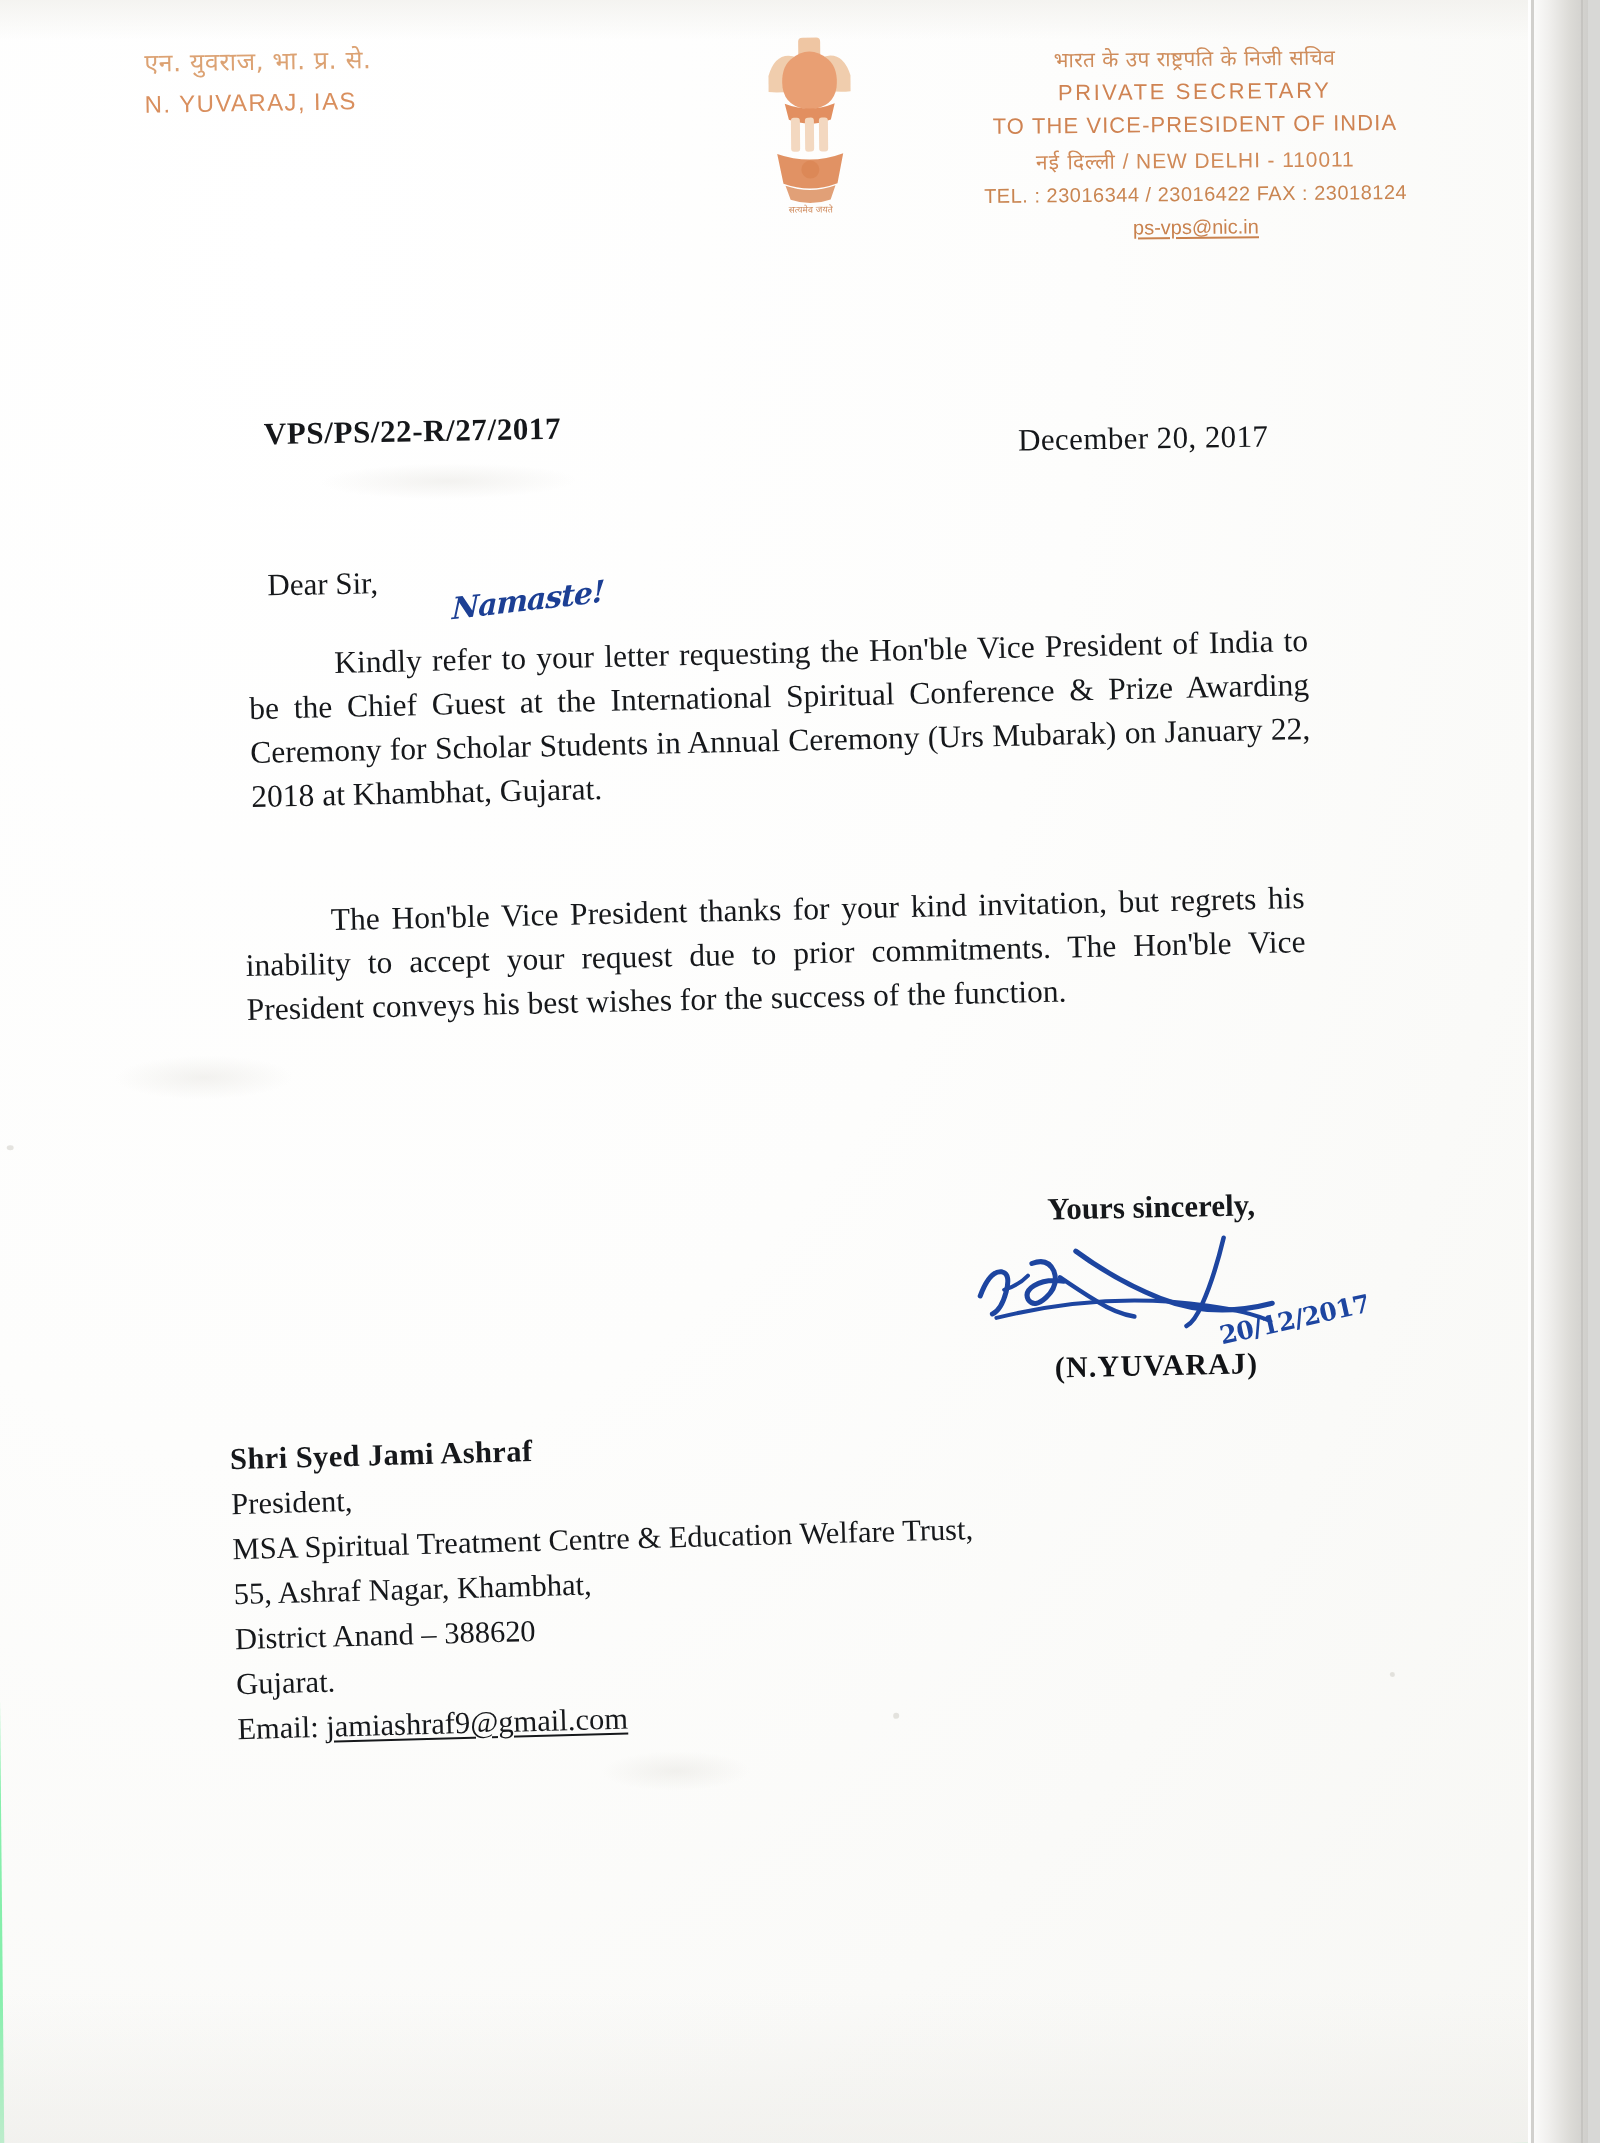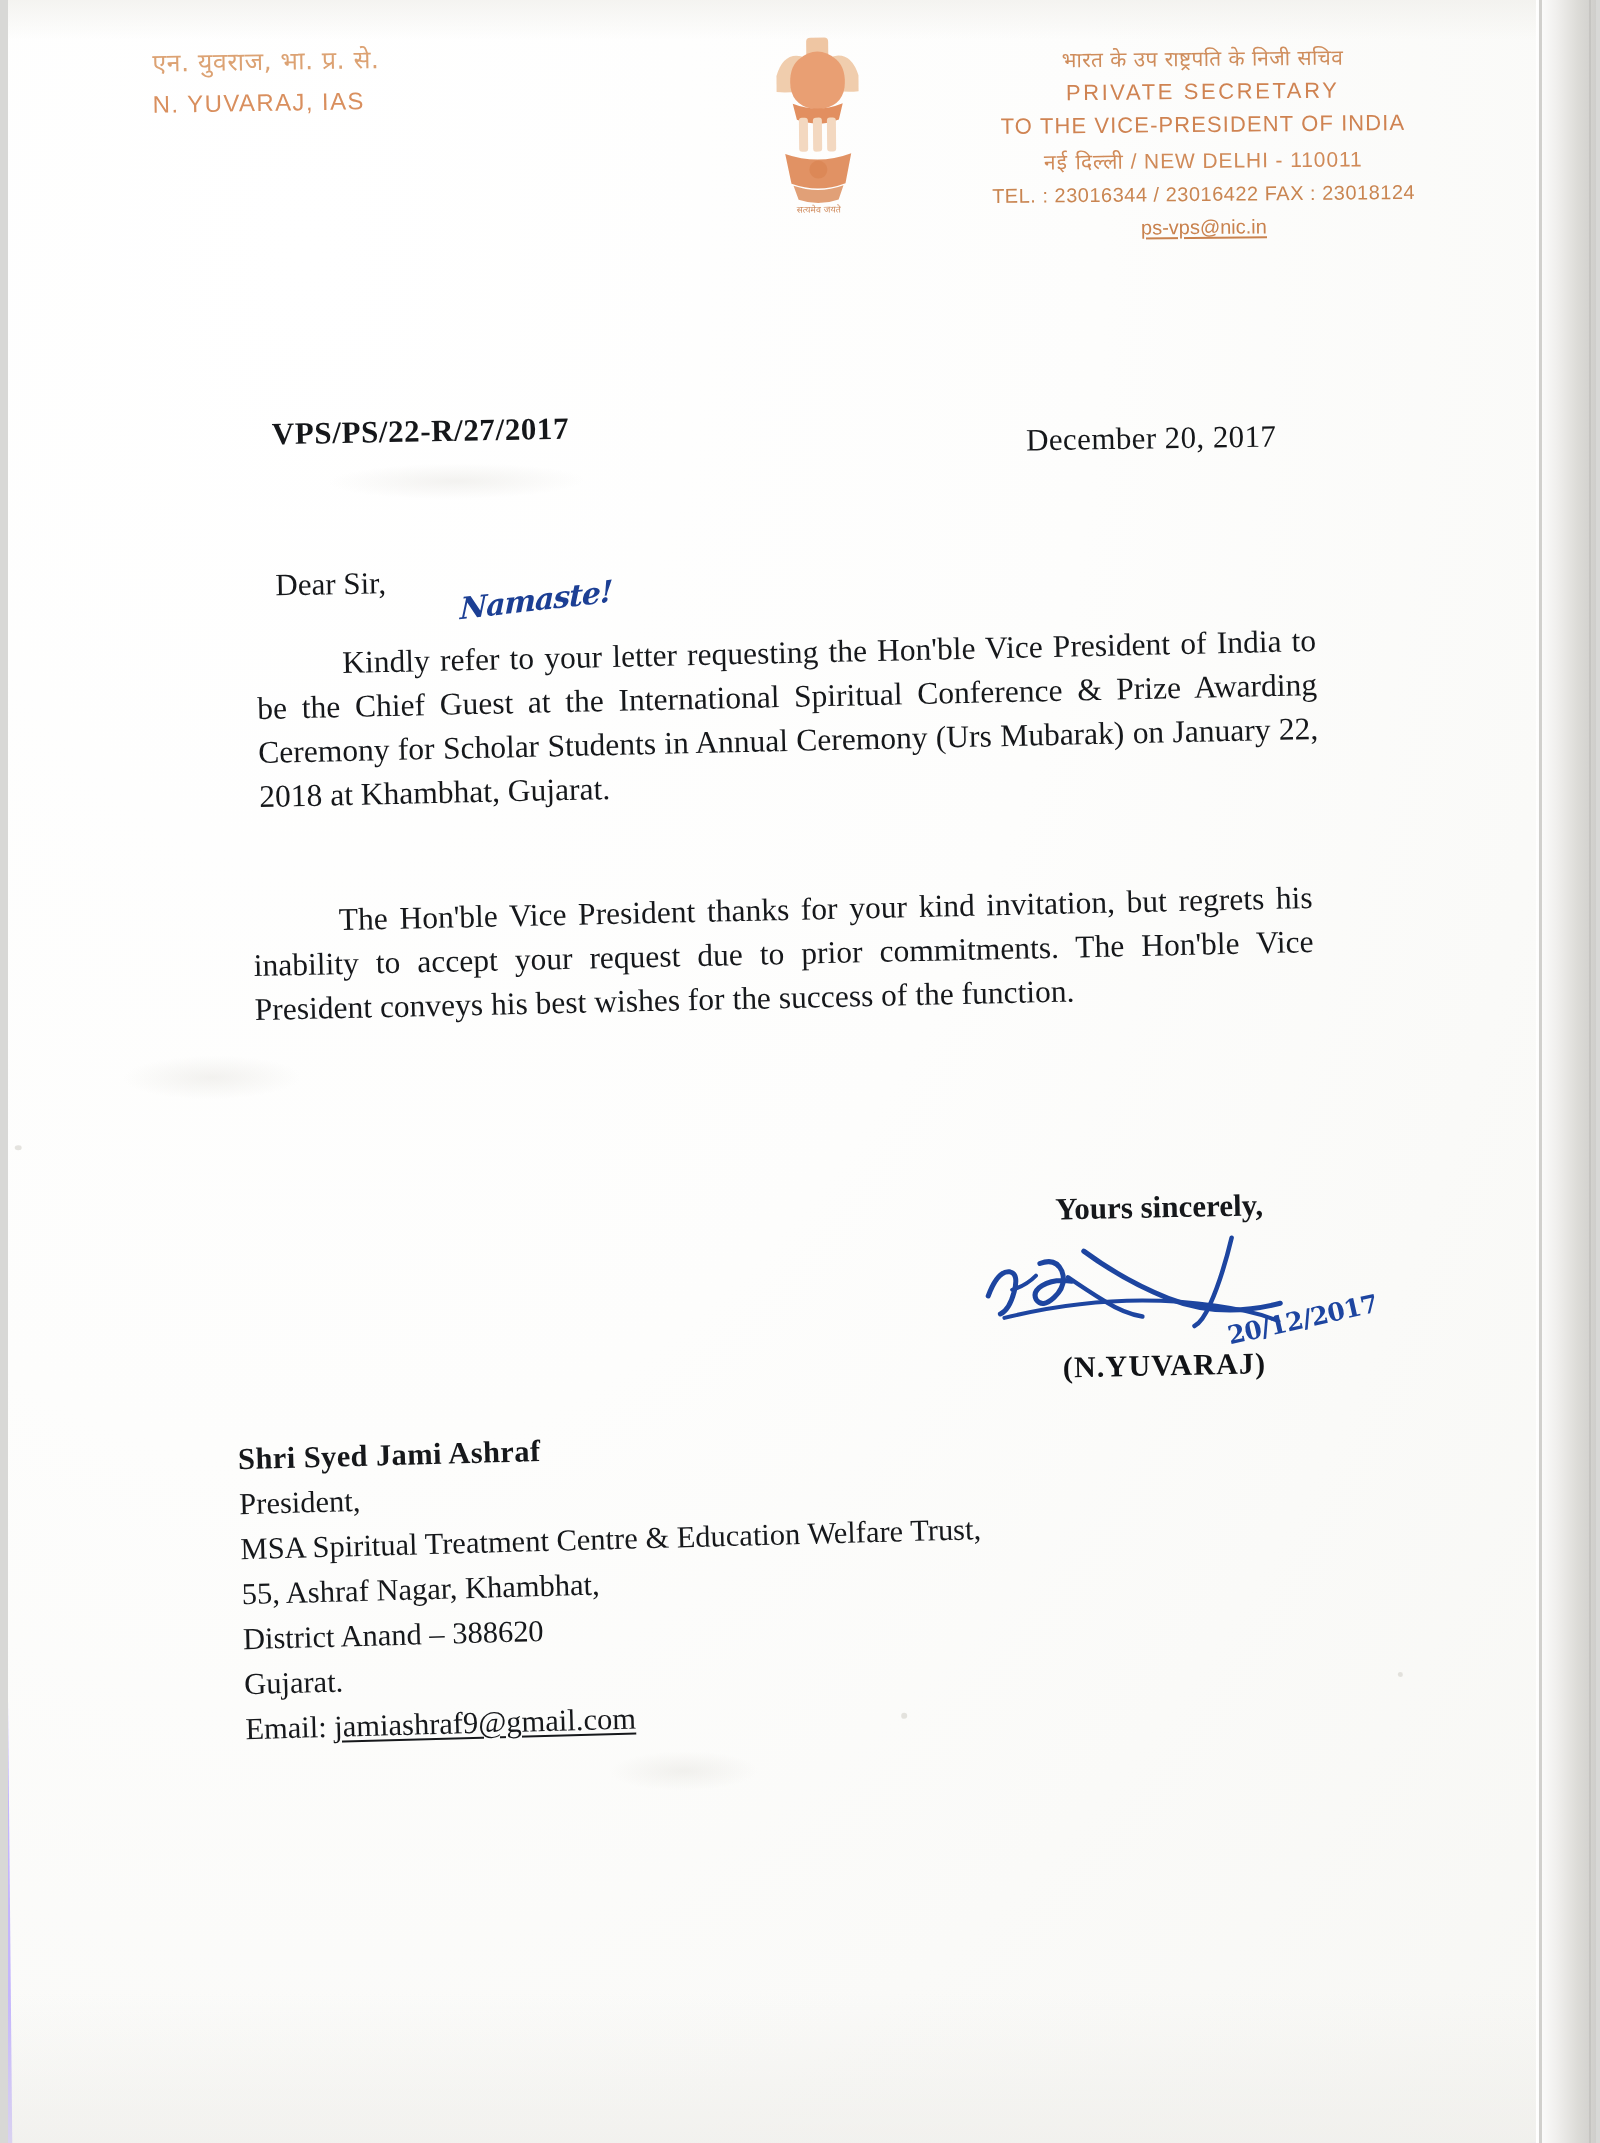--- a/index.html
+++ b/index.html
@@ -5,22 +5,22 @@
   html,body{margin:0;padding:0;}
   body{
     width:1600px;height:2143px;
     background:#d8d8d6;
     font-family:"Liberation Serif",serif;
     overflow:hidden;
   }
   
   #scan-page{
     position:absolute;
-    left:8px;top:0;width:1588px;height:2143px;
-    background:#c4b5fd;
+    left:0;top:0;width:1588px;height:2143px;
+    background:#86efac;
     overflow:hidden;
   }
   
   #sheet{
     position:absolute;
     left:-6px;top:-10px;
     width:1560px;height:2160px;
     background:
       radial-gradient(ellipse at 20% 12%, #ffffff 0%, #fdfdfc 45%, #f7f7f4 100%);
     transform:rotate(-0.55deg);

